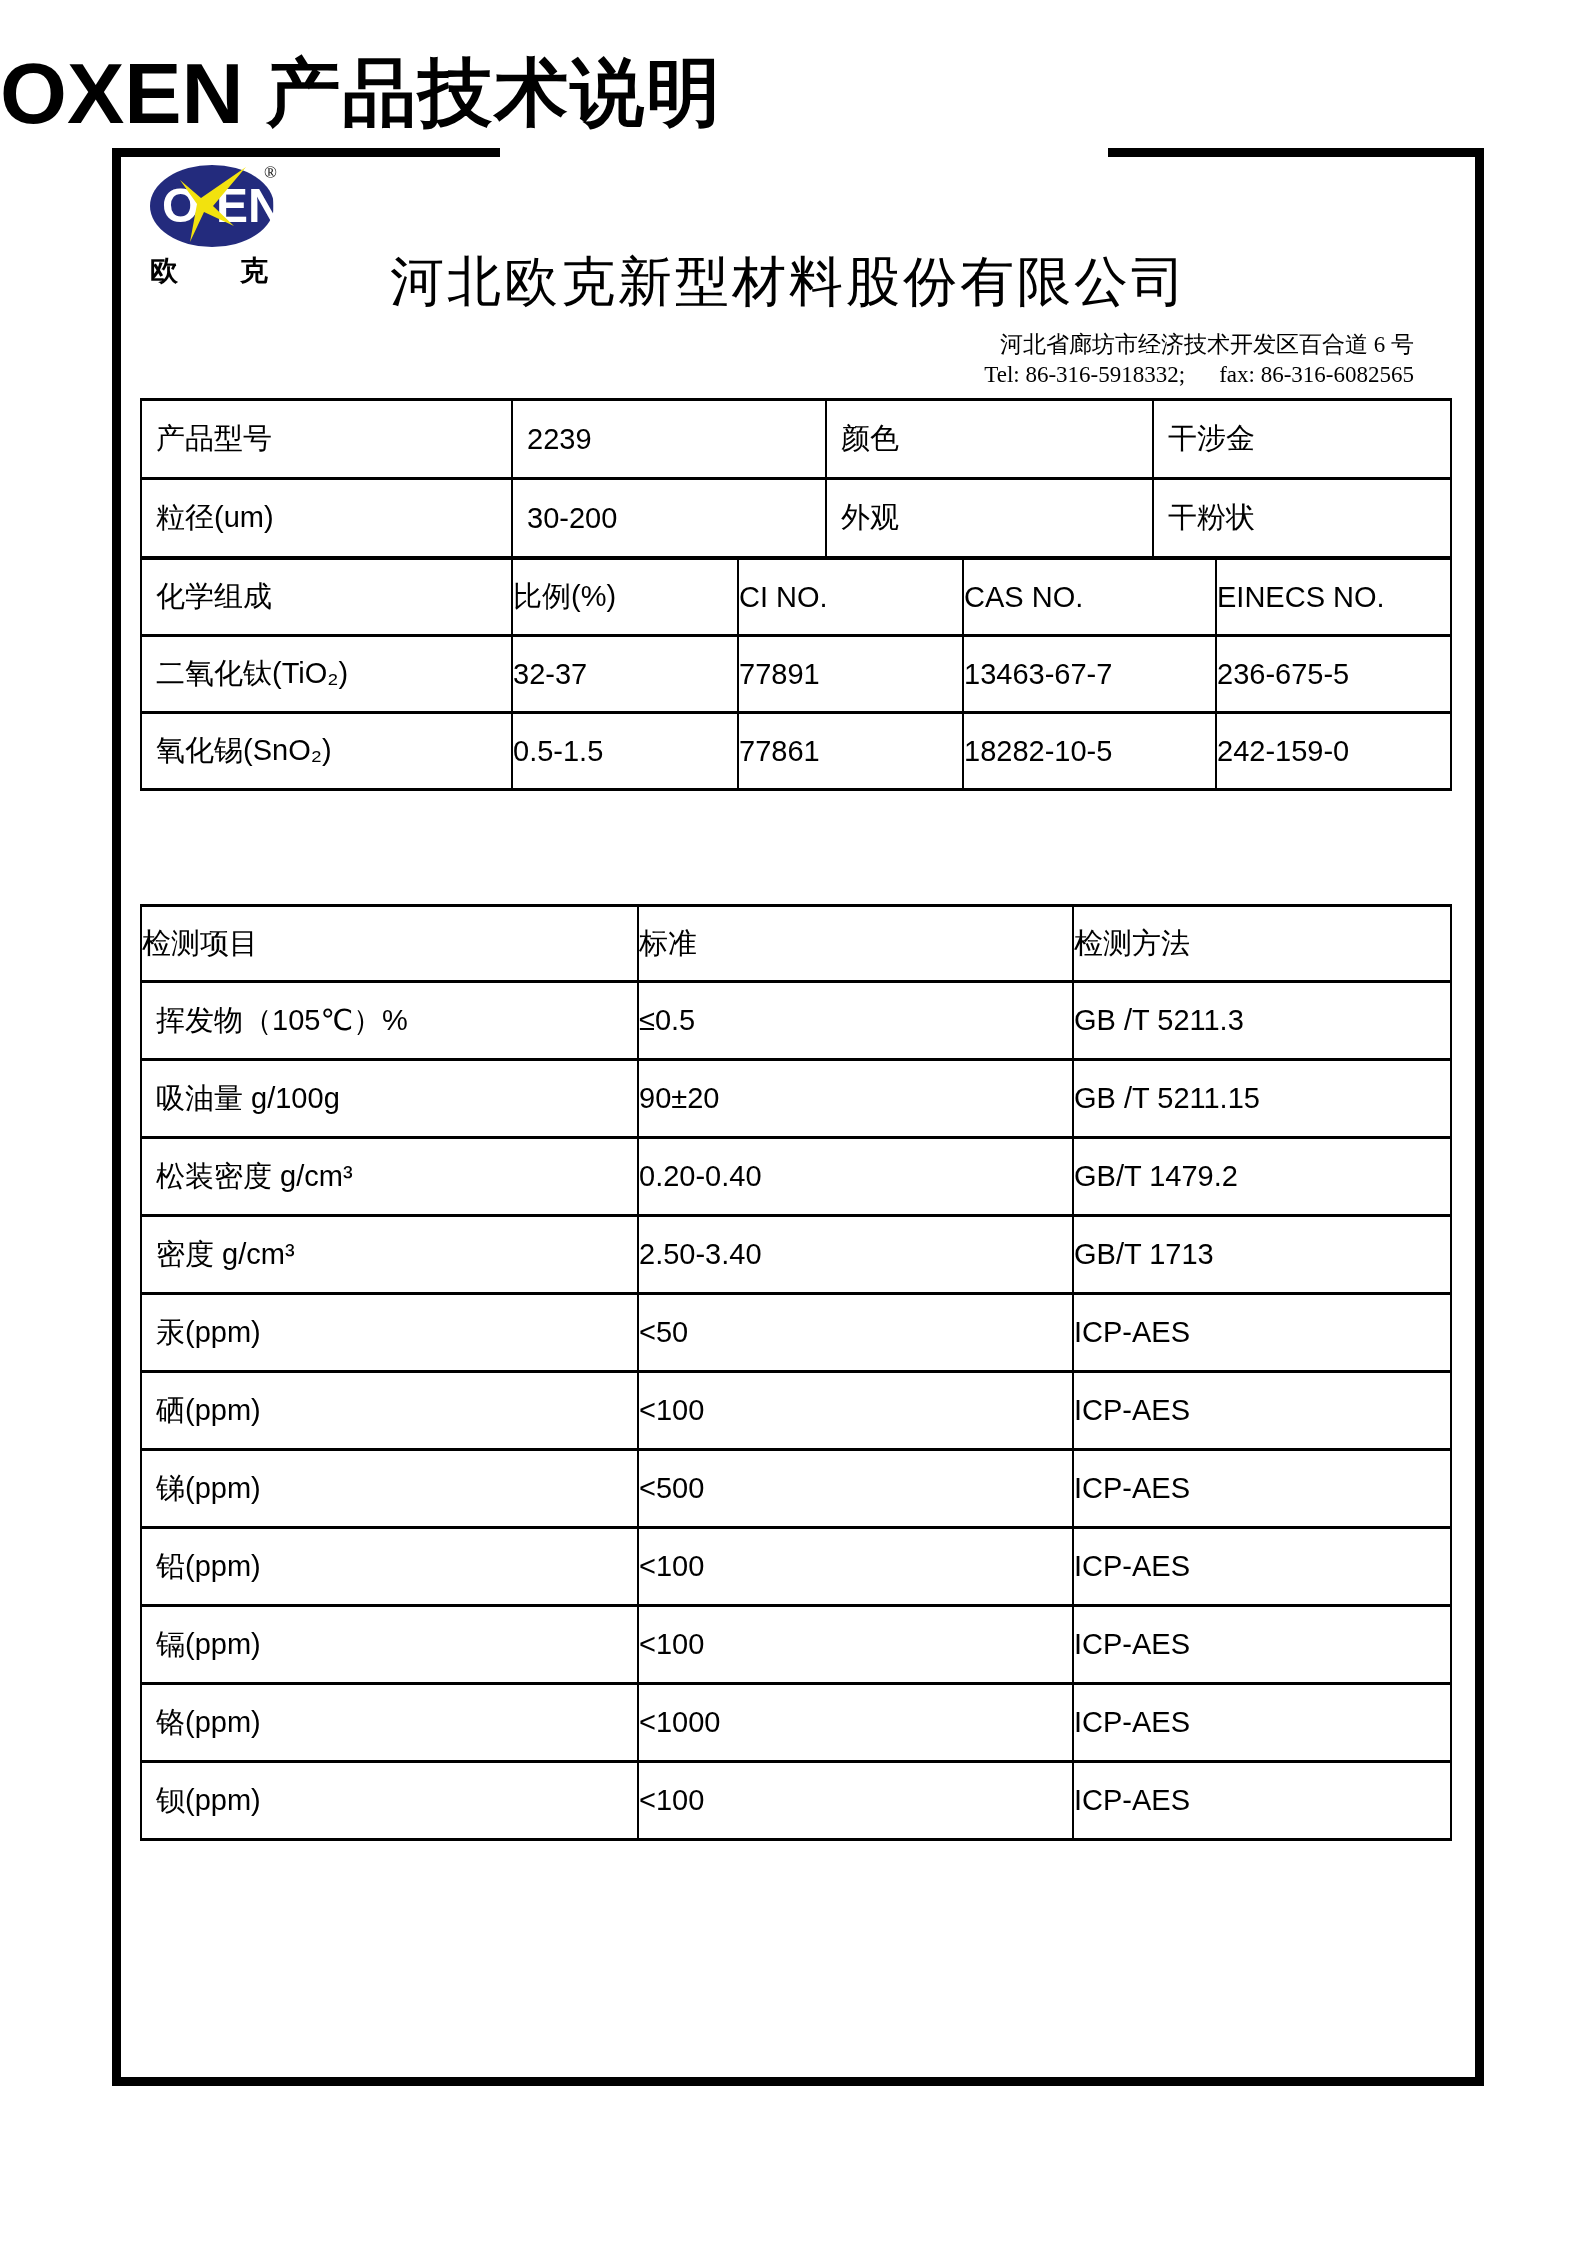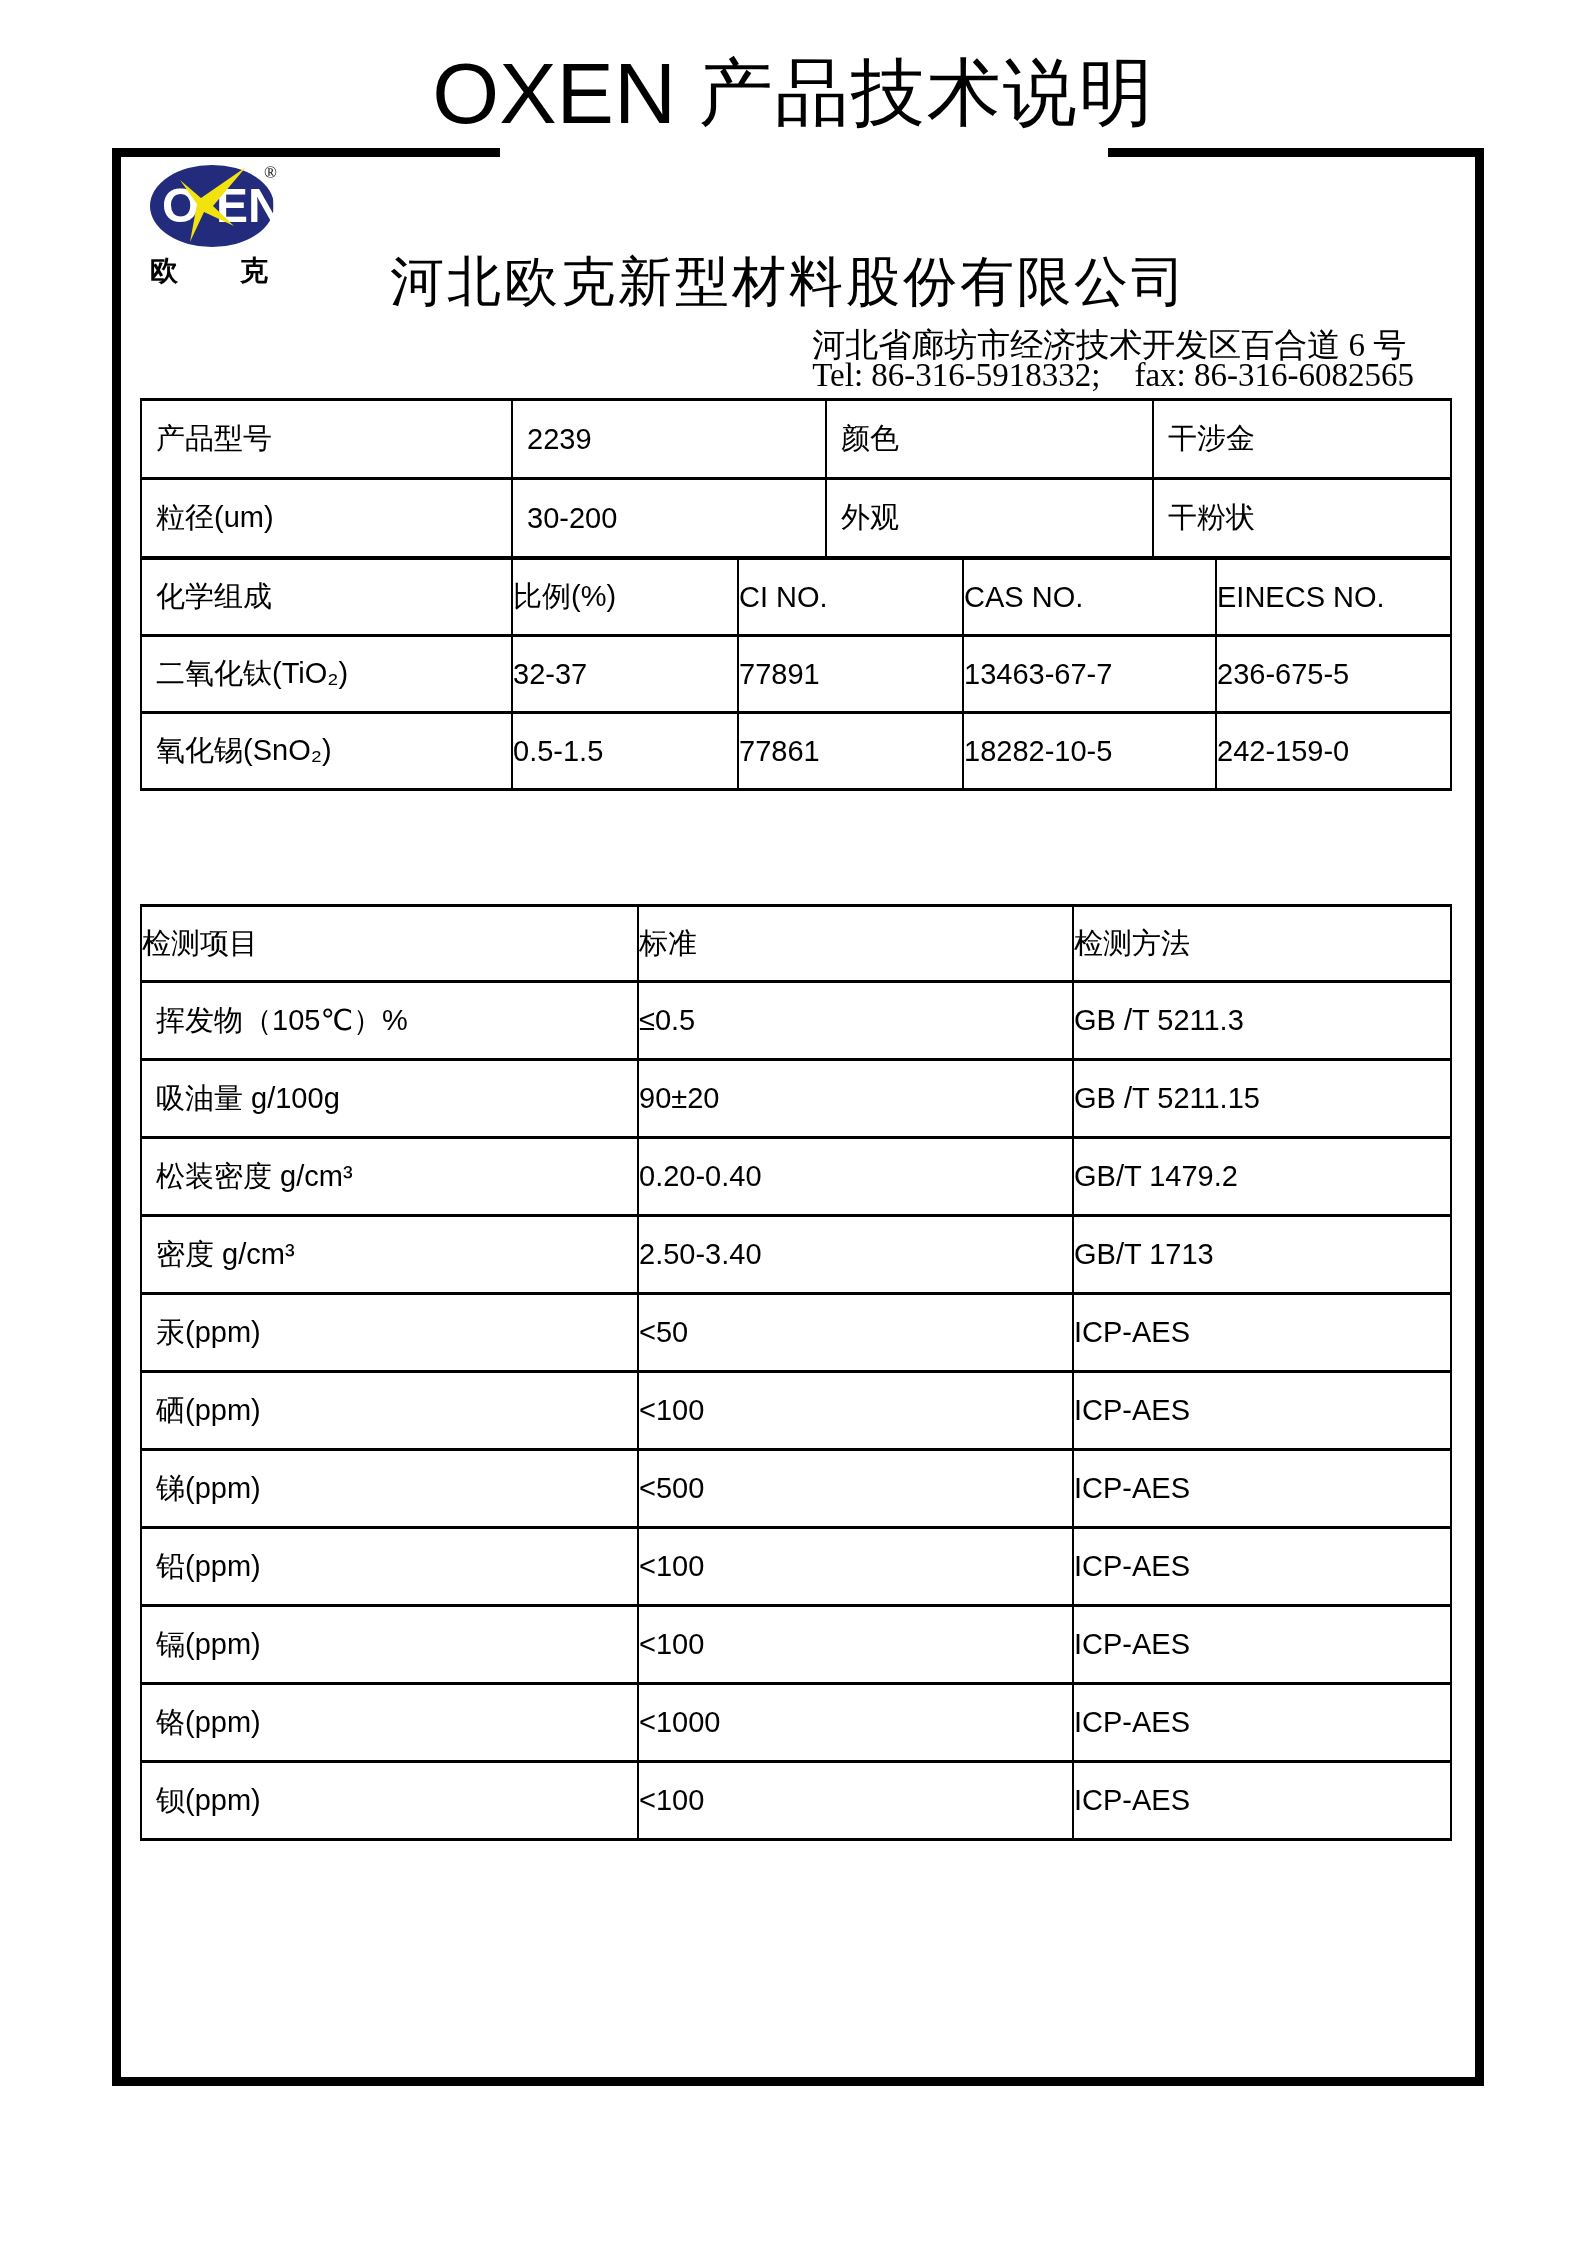--- a/index.html
+++ b/index.html
@@ -9,21 +9,21 @@
     width:1587px; height:2245px;
     background:#ffffff;
     margin:0 auto;
     font-family:"Liberation Sans","DejaVu Sans",sans-serif;
     color:#000;
     overflow:hidden;
   }
   
   .doc-title {
     position:absolute; top:46px; left:0; width:100%;
-    text-align:center; font-weight:normal; font-size:74px;
+    text-align:left; font-weight:bold; font-size:74px;
     letter-spacing:2px; line-height:1.1; white-space:nowrap;
   }
   .doc-title .latin { font-size:86px; letter-spacing:0; vertical-align:-5px; font-family:"Liberation Sans",sans-serif; }
   .rule-bar { position:absolute; height:9px; background:#000; top:148px; }
   .rule-bar.left  { left:112px;  width:388px; }
   .rule-bar.right { left:1108px; width:376px; }
   
   .frame {
     position:absolute; left:112px; top:148px;
     width:1372px; height:1938px;
@@ -37,22 +37,23 @@
     font-size:28px; font-weight:bold;
   }
   
   .company-name {
     position:absolute; left:390px; top:246px;
     font-family:"Liberation Serif","DejaVu Serif",serif;
     font-size:54px; letter-spacing:3px; white-space:nowrap;
   }
   .address-block {
     position:absolute; top:330px; right:173px;
+    text-align:right;
     font-family:"Liberation Serif","DejaVu Serif",serif;
-    font-size:33px; line-height:30px; white-space:nowrap;
+    font-size:23px; line-height:30px; white-space:nowrap;
   }
   .address-block .tel-gap { display:inline-block; width:34px; }
   
   table { border-collapse:collapse; table-layout:fixed; position:absolute; left:140px; background:#fff; }
   td, th {
     border-left:2px solid #000; border-right:2px solid #000;
     border-top:3px solid #000;  border-bottom:3px solid #000;
     font-size:29px; font-weight:normal; vertical-align:middle;
     overflow:hidden; white-space:nowrap;
   }

